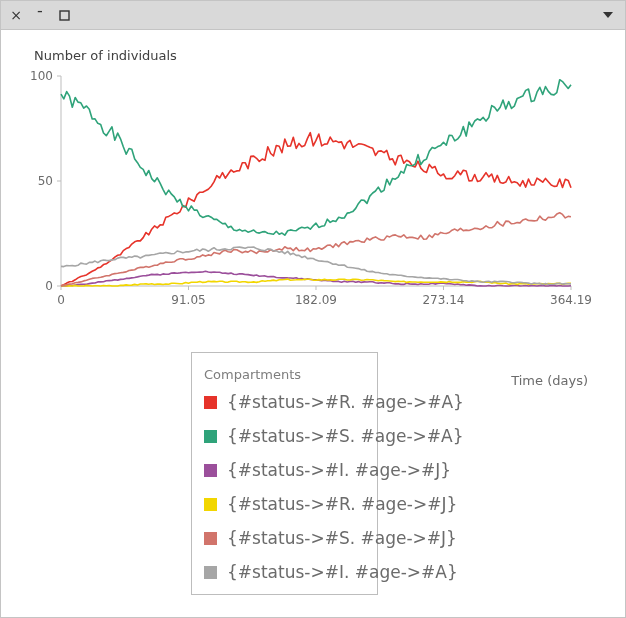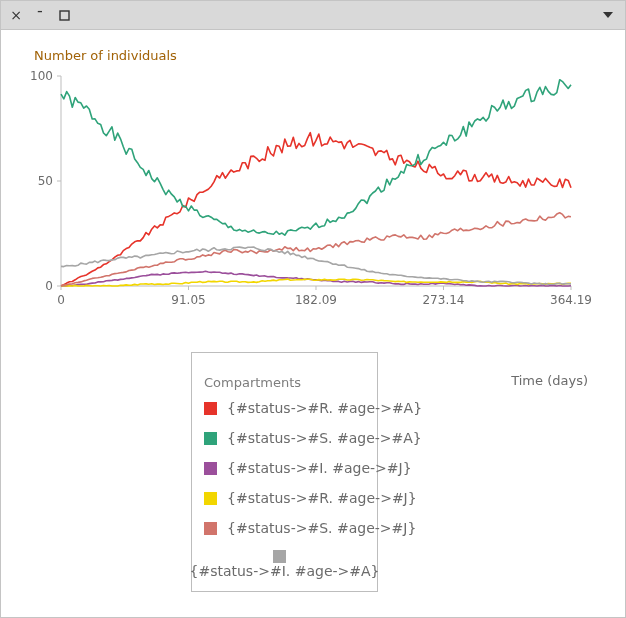--- a/index.html
+++ b/index.html
@@ -65,21 +65,21 @@
     top: 18px;
     left: 28px;
     right: 28px;
     height: 300px;
   }
   .y-label {
     position: absolute;
     left: 5px;
     top: 0;
     font-size: 13px;
-    color: #a16207;
+    color: #404040;
   }
   .x-label {
     position: absolute;
     right: 9px;
     bottom: -40px;
     font-size: 13px;
     color: #6b6b6b;
   }
   svg.plot {
     position: absolute;
@@ -89,42 +89,42 @@
   .tick-text {
     font-size: 12px;
     fill: #6b6b6b;
   }
   .legend {
     position: absolute;
     top: 322px;
     left: 190px;
     width: 187px;
     border: 1px solid #bdbdbd;
-    padding: 22px 12px 8px 12px;
+    padding: 14px 12px 8px 12px;
     box-sizing: border-box;
   }
   .legend-title {
     font-size: 13px;
     color: #7d7d7d;
     margin-bottom: 10px;
   }
   .legend-row {
     display: flex;
     align-items: center;
     margin-bottom: 14px;
   }
-  .legend-row:last-child { margin-bottom: 4px; flex-direction: column; }
+  .legend-row:last-child { margin-bottom: 4px; }
   .swatch {
     width: 13px;
     height: 13px;
     margin-right: 10px;
     flex-shrink: 0;
   }
   .legend-label {
-    font-size: 14px;
+    font-size: 17px;
     color: #6b6b6b;
     white-space: nowrap;
   }
 </style>
 </head>
 <body>
 
 <div class="window">
   <div class="titlebar">
     <div class="controls-left">

